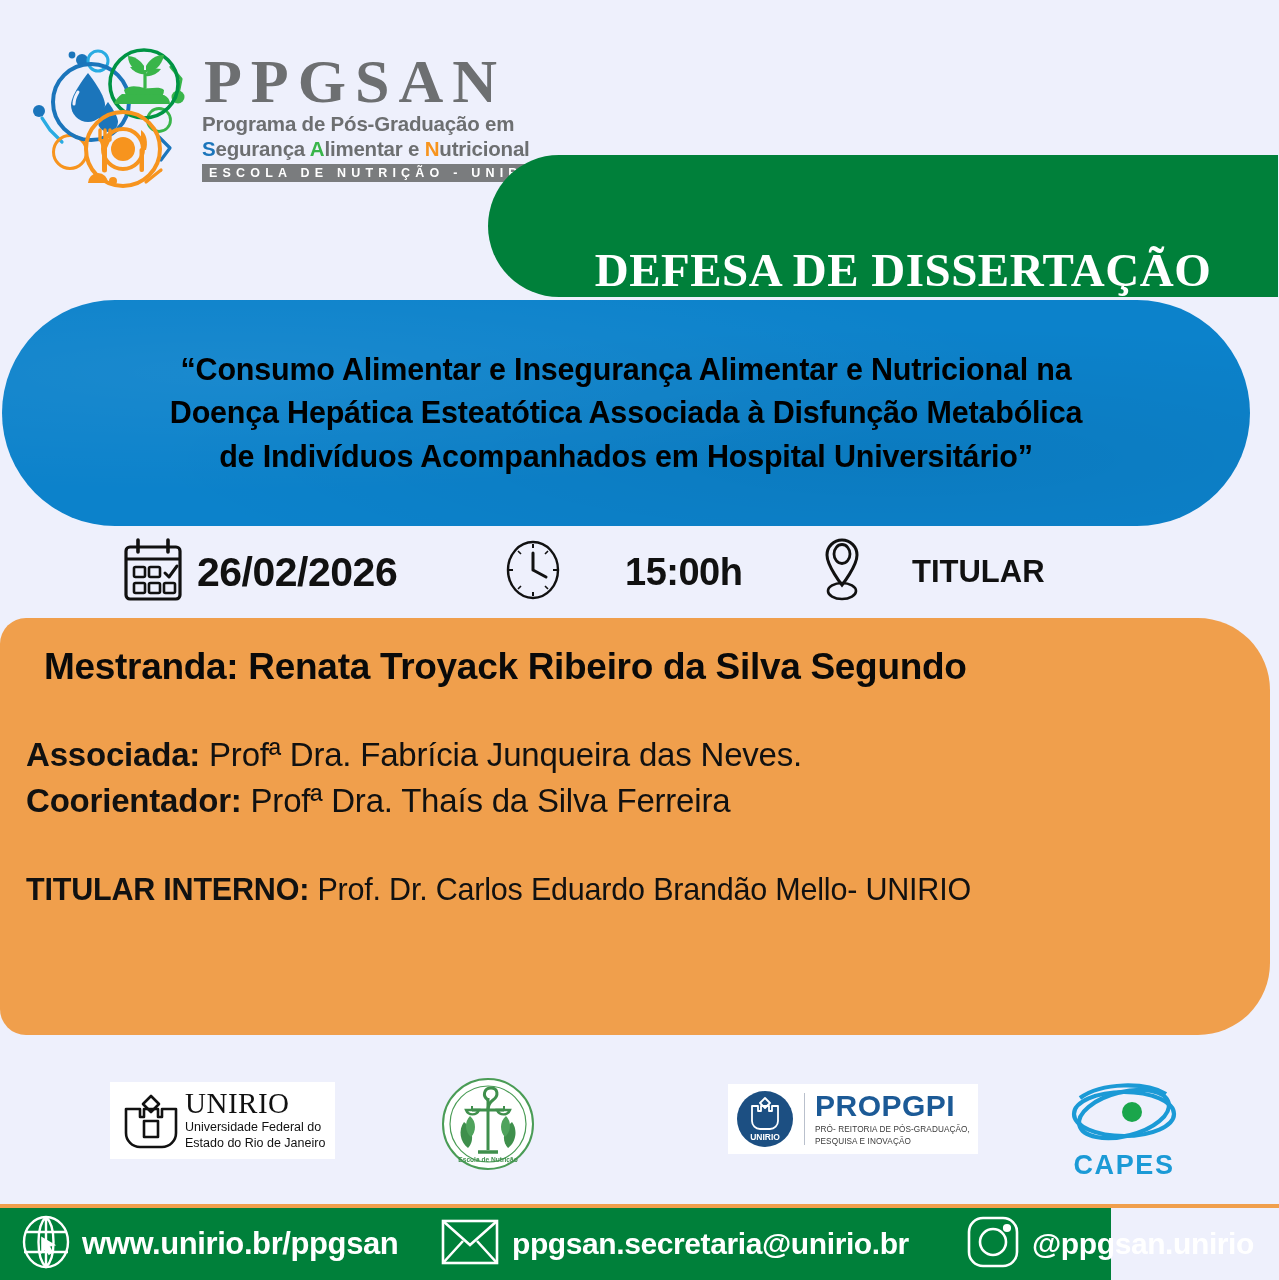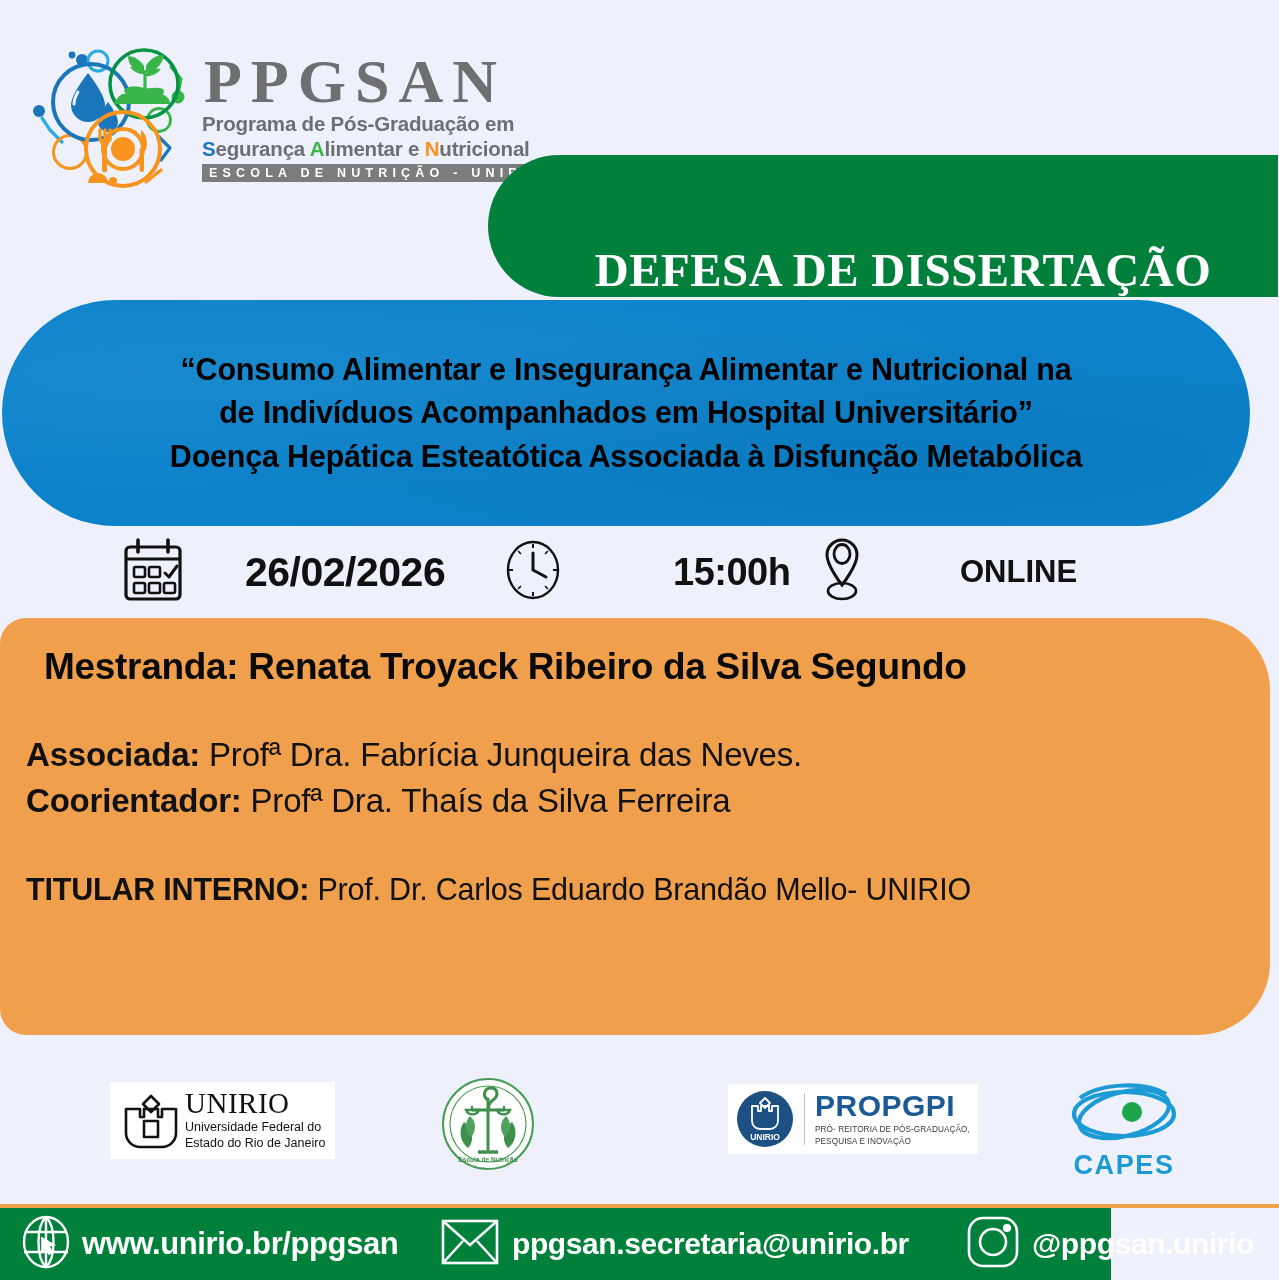--- a/index.html
+++ b/index.html
@@ -73,21 +73,21 @@
   .blue-block .thesis{
     color:#000000;font-weight:700;font-size:30.5px;line-height:1.42;
     text-align:center;width:1110px;letter-spacing:-0.2px;
   }
 
   
   .info-row{
     position:absolute;left:0;top:528px;width:1279px;height:88px;
     display:flex;align-items:center;
   }
-  .info-item{display:flex;align-items:center;gap:48px;}
+  .info-item{display:flex;align-items:center;}
   .info-item .ico{display:block;}
   .info-text{
     font-weight:700;color:#111;white-space:nowrap;
   }
   #info-date{position:absolute;left:122px;}
   #info-time{position:absolute;left:504px;}
   #info-place{position:absolute;left:816px;}
   #info-date .info-text{font-size:41px;margin-left:13px;letter-spacing:-0.5px;}
   #info-time .info-text{font-size:38px;margin-left:63px;letter-spacing:-0.5px;}
   #info-place .info-text{font-size:31px;margin-left:44px;letter-spacing:0px;}
@@ -214,22 +214,22 @@
     </div>
   </div>
 
   <div class="green-banner">
     <div class="title">DEFESA DE DISSERTAÇÃO</div>
   </div>
 
   <div class="blue-block">
     <div class="thesis">
       <div>“Consumo Alimentar e Insegurança Alimentar e Nutricional na</div>
+      <div>Doença Hepática Esteatótica Associada à Disfunção Metabólica</div>
       <div>de Indivíduos Acompanhados em Hospital Universitário”</div>
-      <div>Doença Hepática Esteatótica Associada à Disfunção Metabólica</div>
     </div>
   </div>
 
   <div class="info-row">
 
     <div class="info-item" id="info-date">
       <span class="ico">
         <svg width="62" height="66" viewBox="0 0 62 66" fill="none" stroke="#111" stroke-width="3.2">
           <rect x="4" y="10" width="54" height="52" rx="4"></rect>
           <path d="M4 22 L58 22" stroke-width="3"></path>
@@ -258,21 +258,21 @@
     </div>
 
     <div class="info-item" id="info-place">
       <span class="ico">
         <svg width="52" height="68" viewBox="0 0 52 68" fill="none" stroke="#111" stroke-width="3">
           <path d="M26 4 a15 15 0 0 1 15 15 c0 11 -15 30 -15 30 c0 0 -15 -19 -15 -30 a15 15 0 0 1 15 -15 Z"></path>
           <ellipse cx="26" cy="18" rx="8" ry="9.5" stroke-width="2.8"></ellipse>
           <ellipse cx="26" cy="55" rx="14" ry="8" stroke-width="2.6"></ellipse>
         </svg>
       </span>
-      <span class="info-text">ONLINE</span>
+      <span class="info-text">TITULAR</span>
     </div>
   </div>
 
   <div class="orange-block">
     <div class="mestranda">Mestranda: Renata Troyack Ribeiro da Silva Segundo</div>
 
     <div class="adv-group">
       <div class="adv-line">
         <b>Associada:</b><span> Profª Dra. Fabrícia Junqueira das Neves.</span>
       </div>

